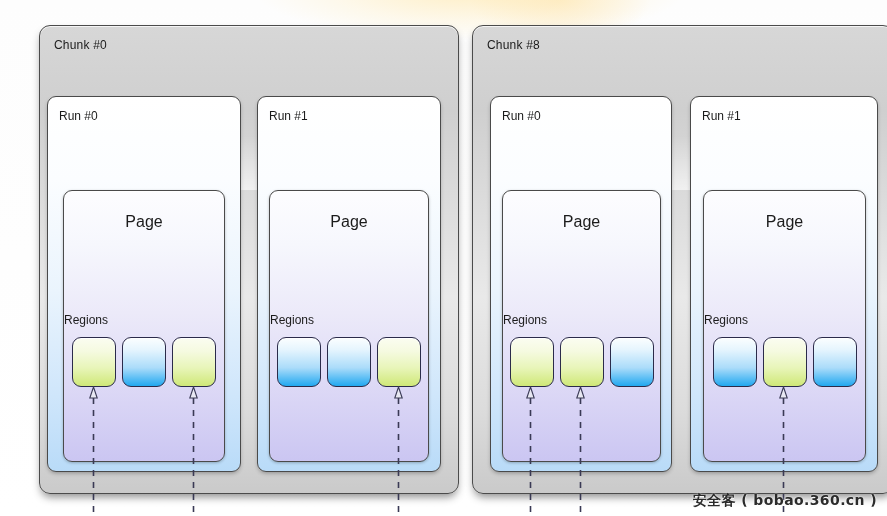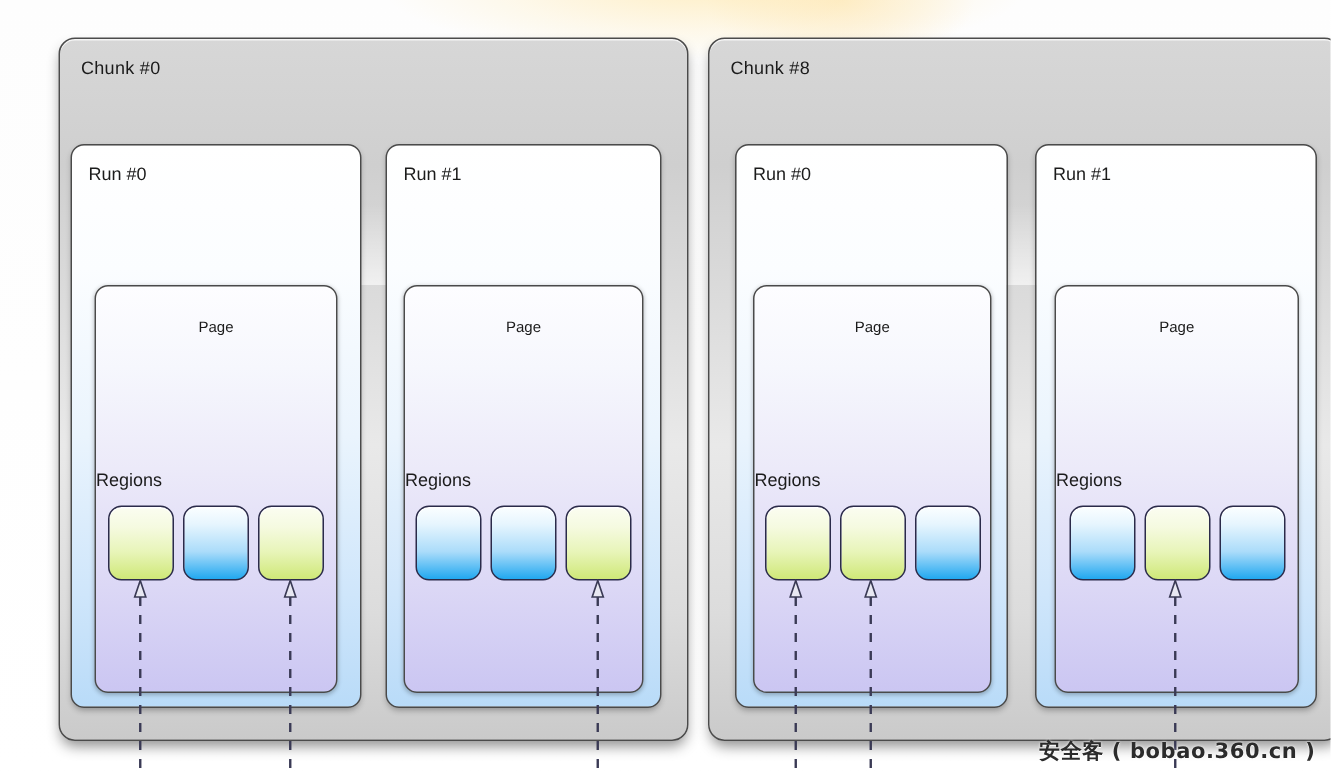--- a/index.html
+++ b/index.html
@@ -58,21 +58,21 @@
   .page{
     position:absolute;
     border:1px solid #4a4a4a;
     border-radius:9px;
     background:linear-gradient(180deg,#fdfdff 0%,#f6f7fd 20%,#eceaf9 45%,#ddd9f6 72%,#cbc6f2 100%);
     box-shadow:0 1px 3px rgba(0,0,0,.25), inset 0 1px 0 rgba(255,255,255,.9);
     overflow:visible;
   }
   .page-title{
     position:absolute;left:0;right:0;top:22px;text-align:center;
-    font-size:10px;color:#1b1b1b;
+    font-size:16px;color:#1b1b1b;
   }
   .regions-title{
     position:absolute;left:0;right:0;
     text-align:left;font-size:12px;color:#1b1b1b;
   }
 
   
   .region{
     position:absolute;
     width:42px;height:48px;

